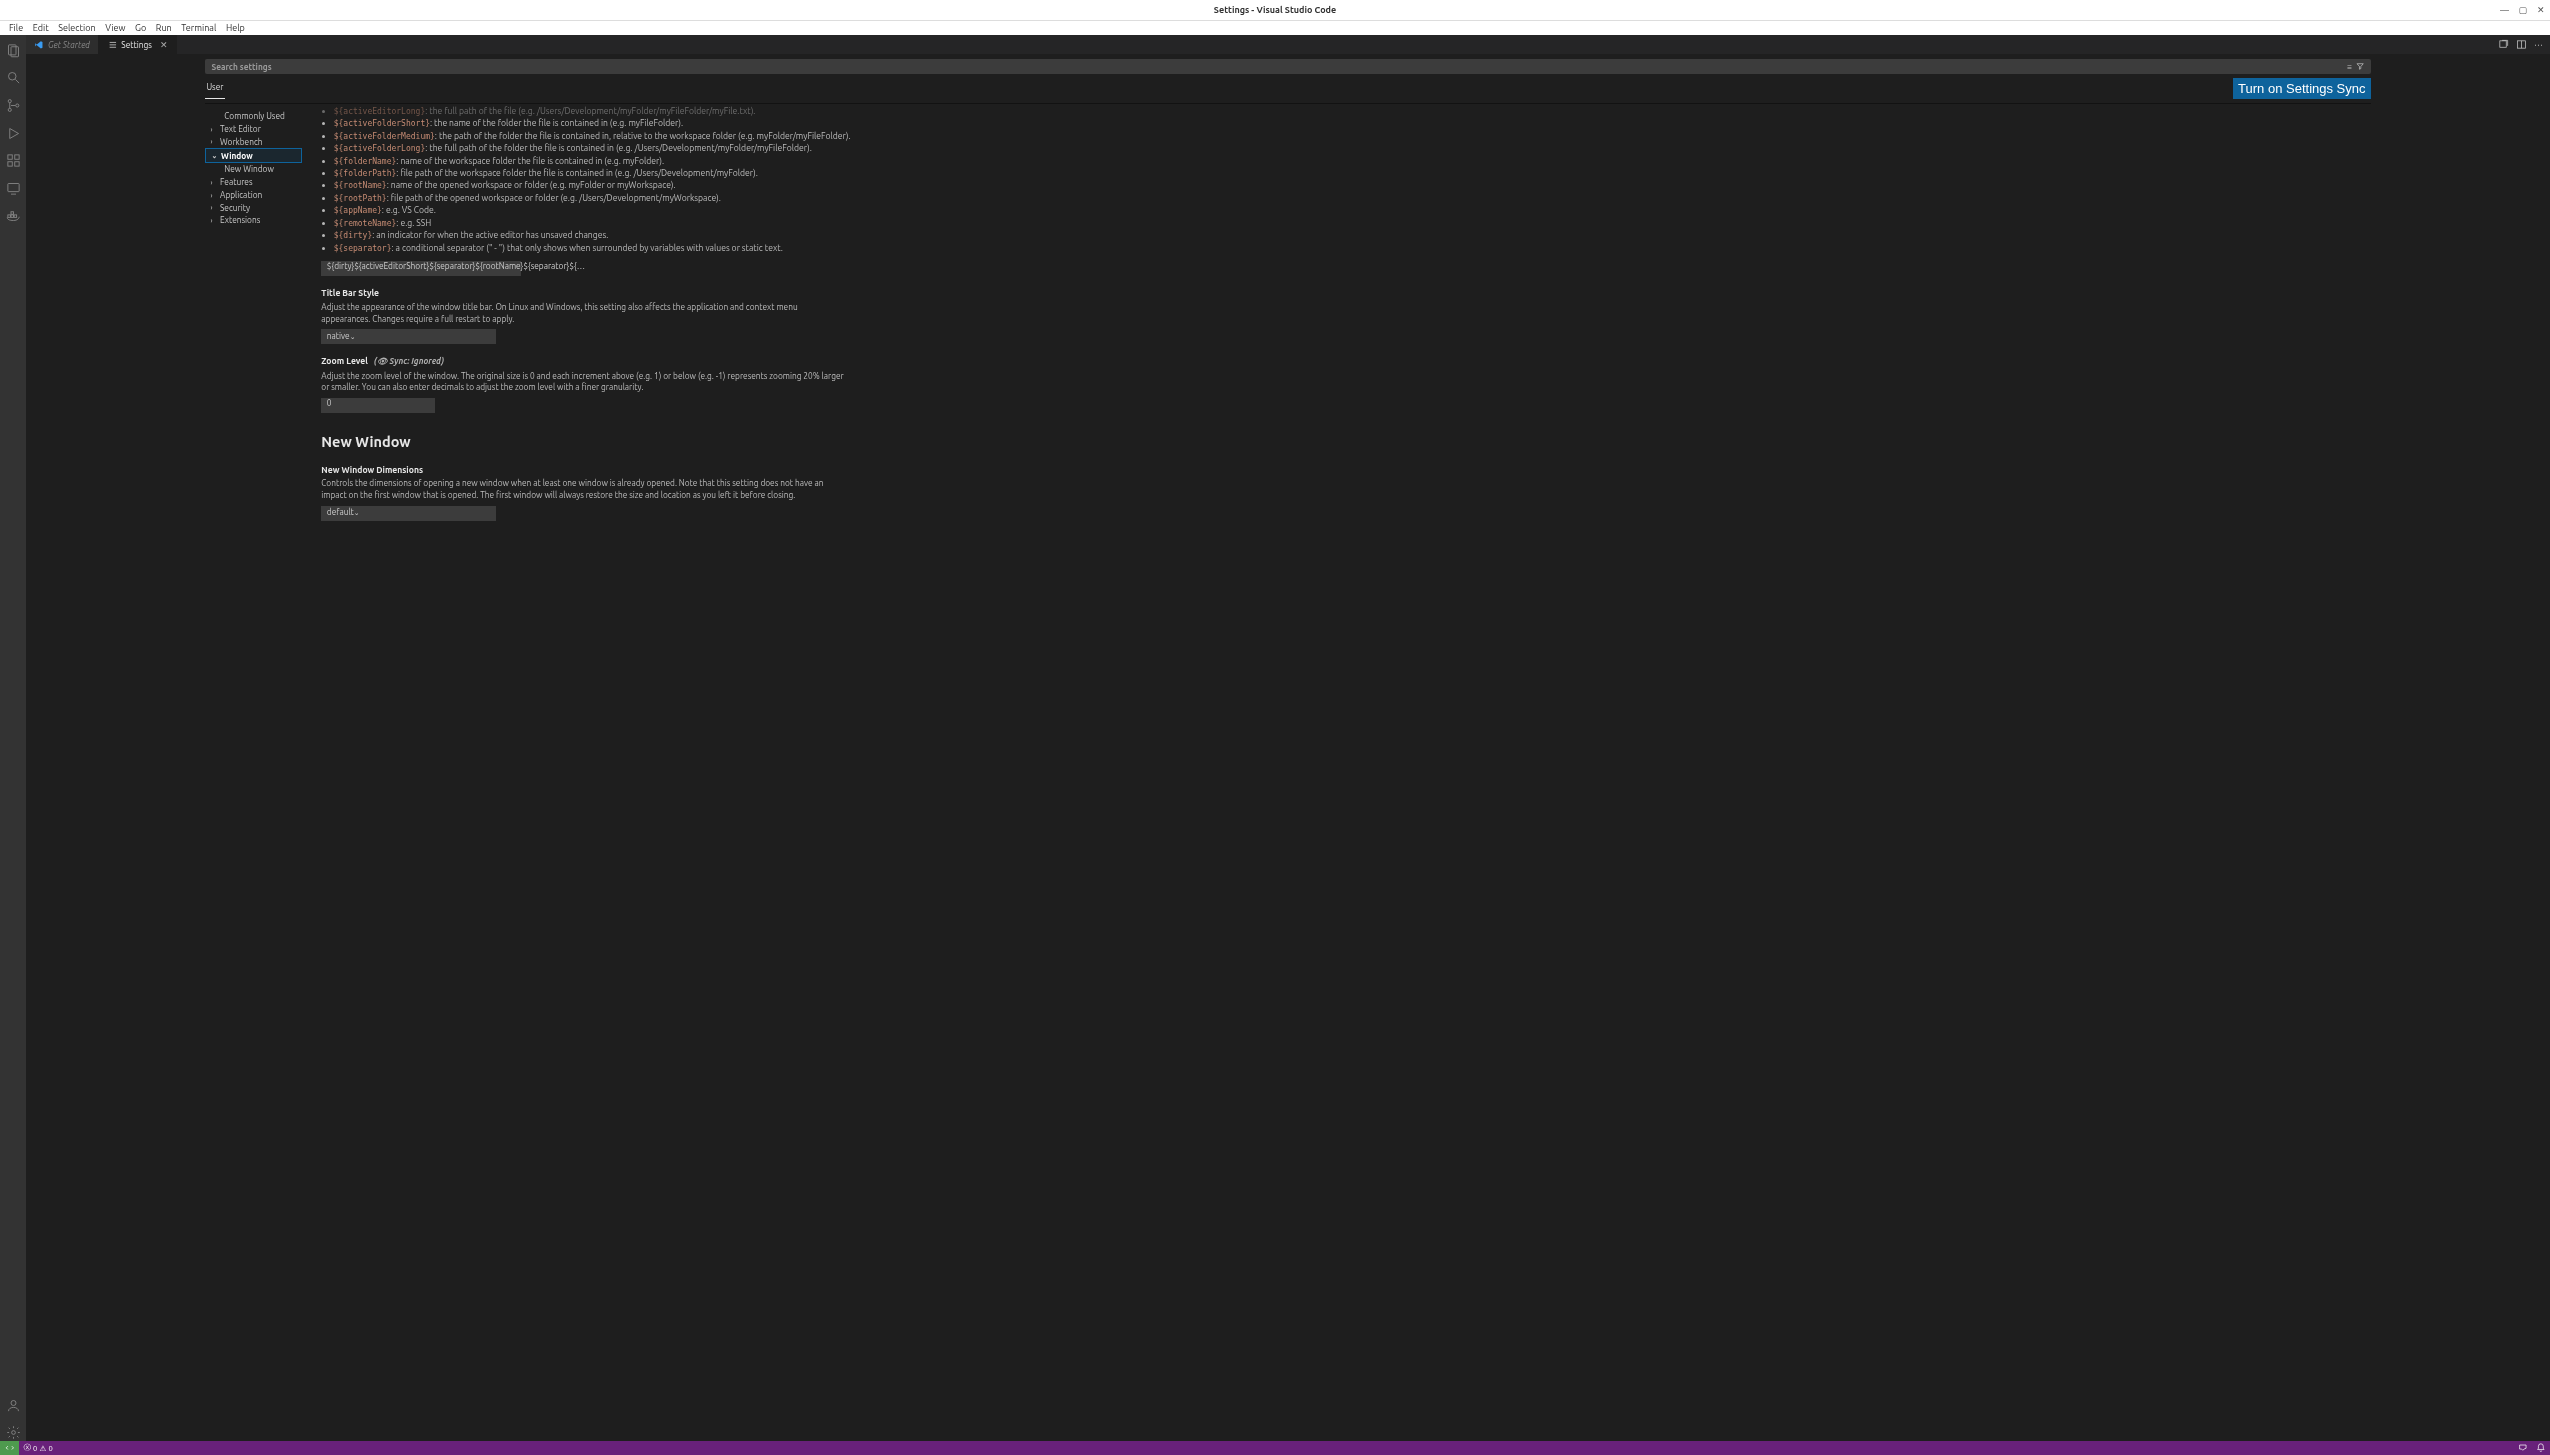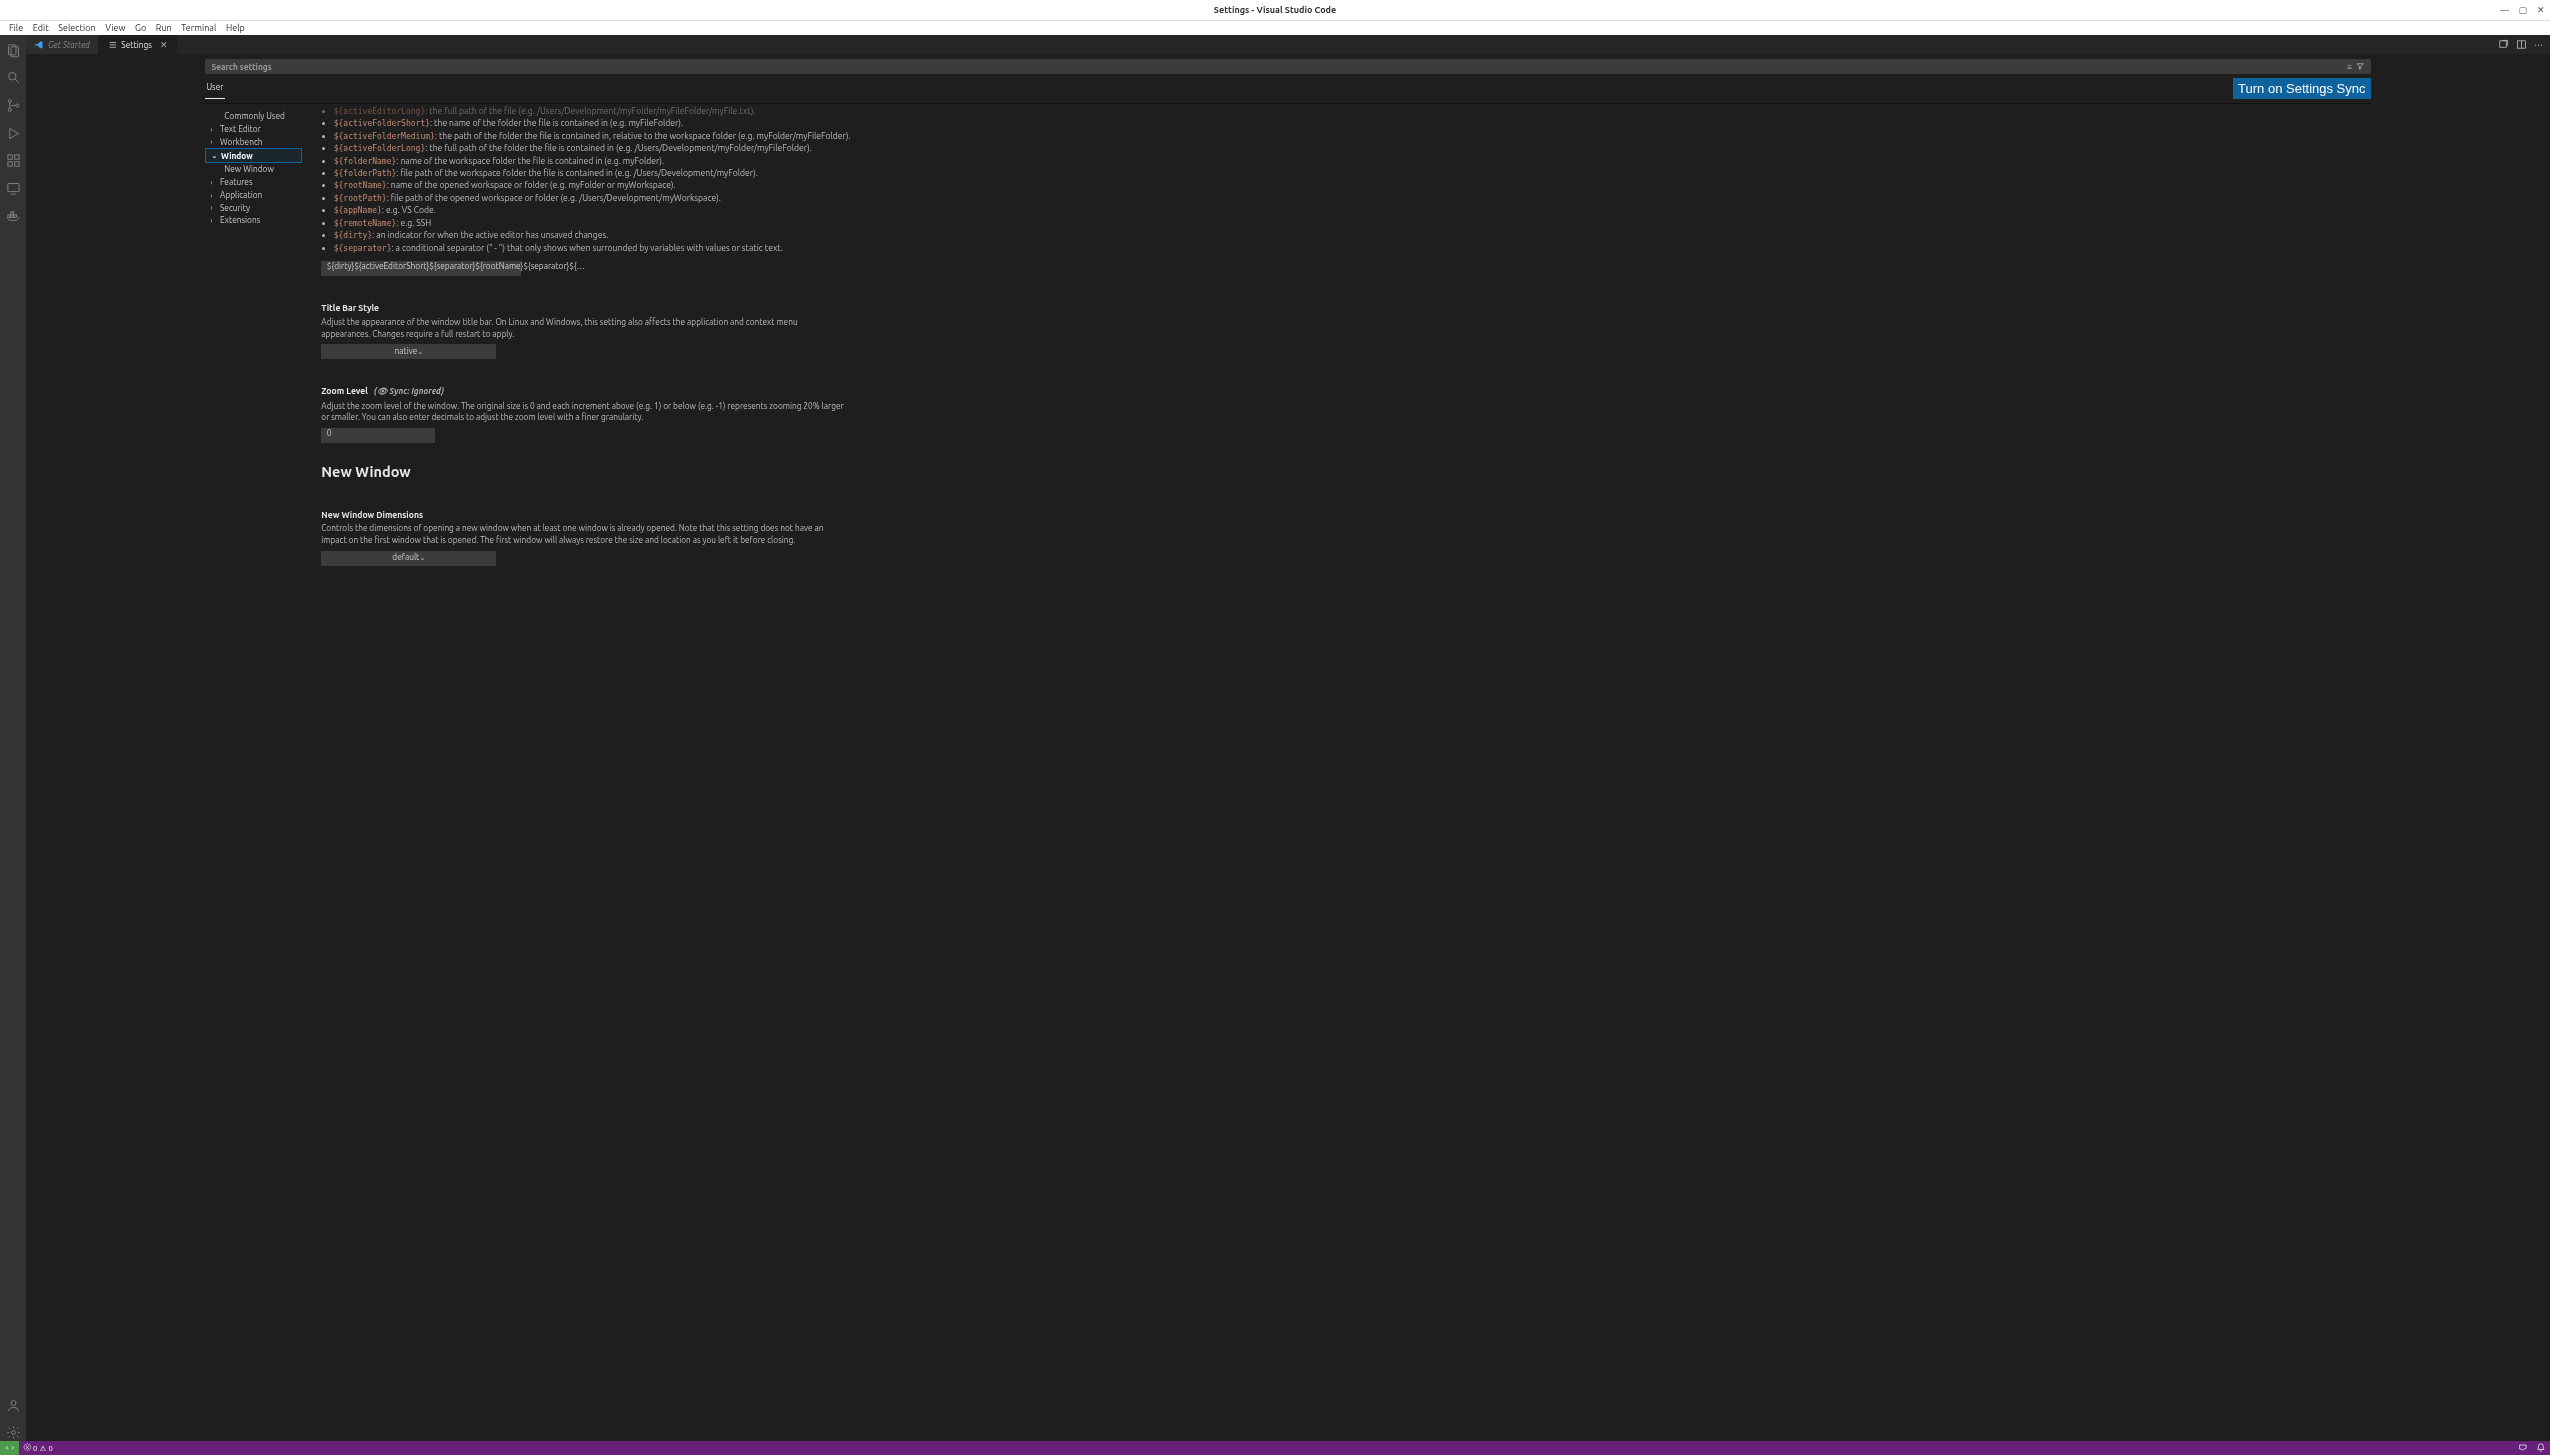--- a/index.html
+++ b/index.html
@@ -176,37 +176,37 @@
 }
 .content ul { list-style: disc; padding-left: 12.4px; }
 .content ul li { margin: 0.3px 0; color: #c0c0c0; }
 .content code {
   font-family: "Consolas","Menlo",monospace;
   font-size: 8px;
   color: #ce9178;
 }
 .content code.inline-ref { color: #3794ff; }
 
-.setting-block { margin-top: 26px; max-width: 524px; }
+.setting-block { margin-top: 11px; max-width: 524px; }
 .setting-block h3 { font-size: 8.6px; font-weight: 600; color: #e7e7e7; margin-bottom: 2.8px; }
 .setting-block p.desc { color: #bdbdbd; font-size: 8.3px; }
 
 .text-input, .select-input {
   background: #3c3c3c;
   color: #ccc;
   border: none;
   height: 15px;
   padding: 0 5.5px;
   font-size: 8.3px;
   margin-top: 4.1px;
   font-family: inherit;
 }
 .text-input.wide { width: 200px; }
 .text-input.narrow { width: 114px; }
-.select-input { width: 175px; display:flex; align-items:center; justify-content:center; }
+.select-input { width: 175px; display:flex; align-items:center; justify-content:flex-start; }
 .select-input .chev-down { color: #ccc; font-size: 7px; }
 
 .section-header { font-size: 14.5px; font-weight: 600; color: #e7e7e7; margin-top: 19.3px; }
 
 .sync-ignored { color: #b0b0b0; font-style: italic; font-size: 8.3px; margin-left: 4.1px; }
 .sync-ignored .eye { margin-right: 2.1px; }
 
 
 .status-bar {
   height: 14px;

